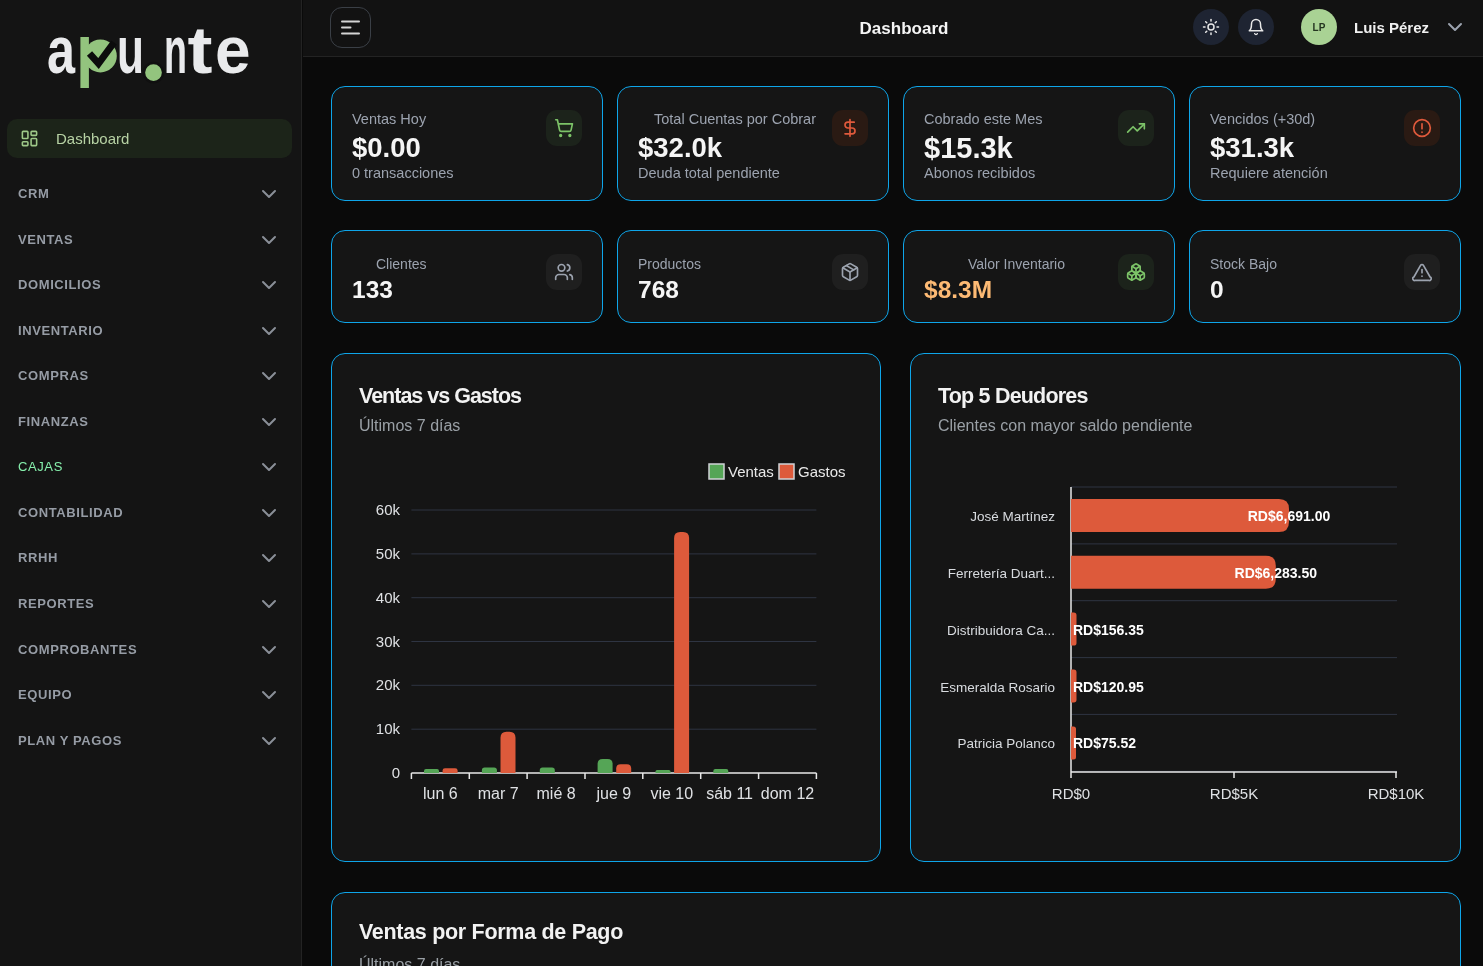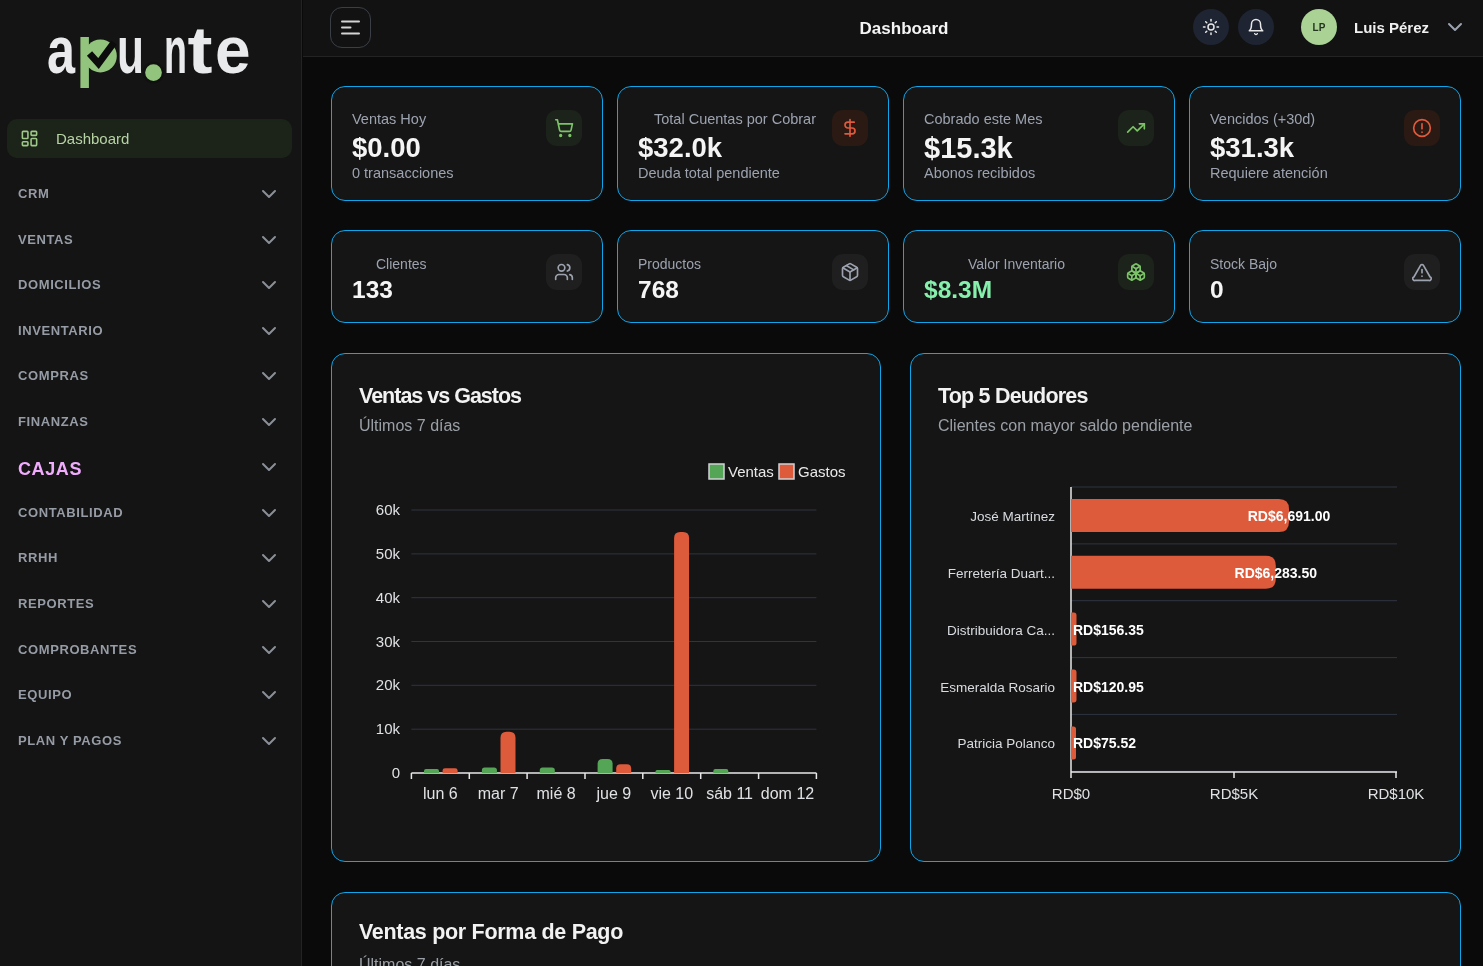--- a/index.html
+++ b/index.html
@@ -56,21 +56,21 @@
       <path d="m6 9 6 6 6-6"></path>
     </svg>
   <div class="abs" style="left:18px;top:368px;font-size:13px;font-weight:bold;letter-spacing:0.6px;color:#969ca5;">COMPRAS</div>
   <svg class="abs" style="left:257px;top:364px;" width="24" height="24" viewBox="0 0 24 24" fill="none" stroke="#8a8f98" stroke-width="2" stroke-linecap="round" stroke-linejoin="round">
       <path d="m6 9 6 6 6-6"></path>
     </svg>
   <div class="abs" style="left:18px;top:414px;font-size:13px;font-weight:bold;letter-spacing:0.6px;color:#969ca5;">FINANZAS</div>
   <svg class="abs" style="left:257px;top:410px;" width="24" height="24" viewBox="0 0 24 24" fill="none" stroke="#8a8f98" stroke-width="2" stroke-linecap="round" stroke-linejoin="round">
       <path d="m6 9 6 6 6-6"></path>
     </svg>
-  <div class="abs" style="left:18px;top:459px;font-size:18px;font-weight:bold;letter-spacing:0.6px;color:#f0abfc;">CAJAS</div>
+  <div class="abs" style="left:18px;top:459px;font-size:13px;font-weight:normal;letter-spacing:0.6px;color:#86efac;">CAJAS</div>
   <svg class="abs" style="left:257px;top:455px;" width="24" height="24" viewBox="0 0 24 24" fill="none" stroke="#8a8f98" stroke-width="2" stroke-linecap="round" stroke-linejoin="round">
       <path d="m6 9 6 6 6-6"></path>
     </svg>
   <div class="abs" style="left:18px;top:505px;font-size:13px;font-weight:bold;letter-spacing:0.6px;color:#969ca5;">CONTABILIDAD</div>
   <svg class="abs" style="left:257px;top:501px;" width="24" height="24" viewBox="0 0 24 24" fill="none" stroke="#8a8f98" stroke-width="2" stroke-linecap="round" stroke-linejoin="round">
       <path d="m6 9 6 6 6-6"></path>
     </svg>
   <div class="abs" style="left:18px;top:550px;font-size:13px;font-weight:bold;letter-spacing:0.6px;color:#969ca5;">RRHH</div>
   <svg class="abs" style="left:257px;top:546px;" width="24" height="24" viewBox="0 0 24 24" fill="none" stroke="#8a8f98" stroke-width="2" stroke-linecap="round" stroke-linejoin="round">
       <path d="m6 9 6 6 6-6"></path>
@@ -191,21 +191,21 @@
       <svg width="20" height="20" viewBox="0 0 24 24" fill="none" stroke="#9ca3af" stroke-width="2" stroke-linecap="round" stroke-linejoin="round">
         <path d="m7.5 4.27 9 5.15"></path>
         <path d="M21 8a2 2 0 0 0-1-1.73l-7-4a2 2 0 0 0-2 0l-7 4A2 2 0 0 0 3 8v8a2 2 0 0 0 1 1.73l7 4a2 2 0 0 0 2 0l7-4A2 2 0 0 0 21 16Z"></path>
         <path d="m3.3 7 8.7 5 8.7-5"></path>
         <path d="M12 22V12"></path>
       </svg>
     </div>
 </div>
 <div class="card" style="left:903px;top:230px;width:272px;height:93px;">
   <div class="abs muted" style="left:20px;top:25px;font-size:14px;margin-left:44px;">Valor Inventario</div>
-  <div class="abs" style="left:20px;top:45px;font-size:24.5px;font-weight:bold;color:#86efac;">$8.3M</div>
+  <div class="abs" style="left:20px;top:45px;font-size:24.5px;font-weight:bold;color:#fdba74;">$8.3M</div>
   <div class="icbx" style="right:20px;top:23px;background:#1c231b;">
       <svg width="20" height="20" viewBox="0 0 24 24" fill="none" stroke="#7cc368" stroke-width="2" stroke-linecap="round" stroke-linejoin="round">
         <path d="M2.97 12.92A2 2 0 0 0 2 14.63v3.24a2 2 0 0 0 .97 1.71l3 1.8a2 2 0 0 0 2.06 0L12 19v-5.5l-5-3-4.03 2.42Z"></path>
         <path d="m7 16.5-4.74-2.85"></path>
         <path d="m7 16.5 5-3"></path>
         <path d="M7 16.5v5.17"></path>
         <path d="M12 13.5V19l3.97 2.38a2 2 0 0 0 2.06 0l3-1.8a2 2 0 0 0 .97-1.71v-3.24a2 2 0 0 0-.97-1.71L17 10.5l-5 3Z"></path>
         <path d="m17 16.5-5-3"></path>
         <path d="m17 16.5 4.74-2.85"></path>
         <path d="M17 16.5v5.17"></path>

